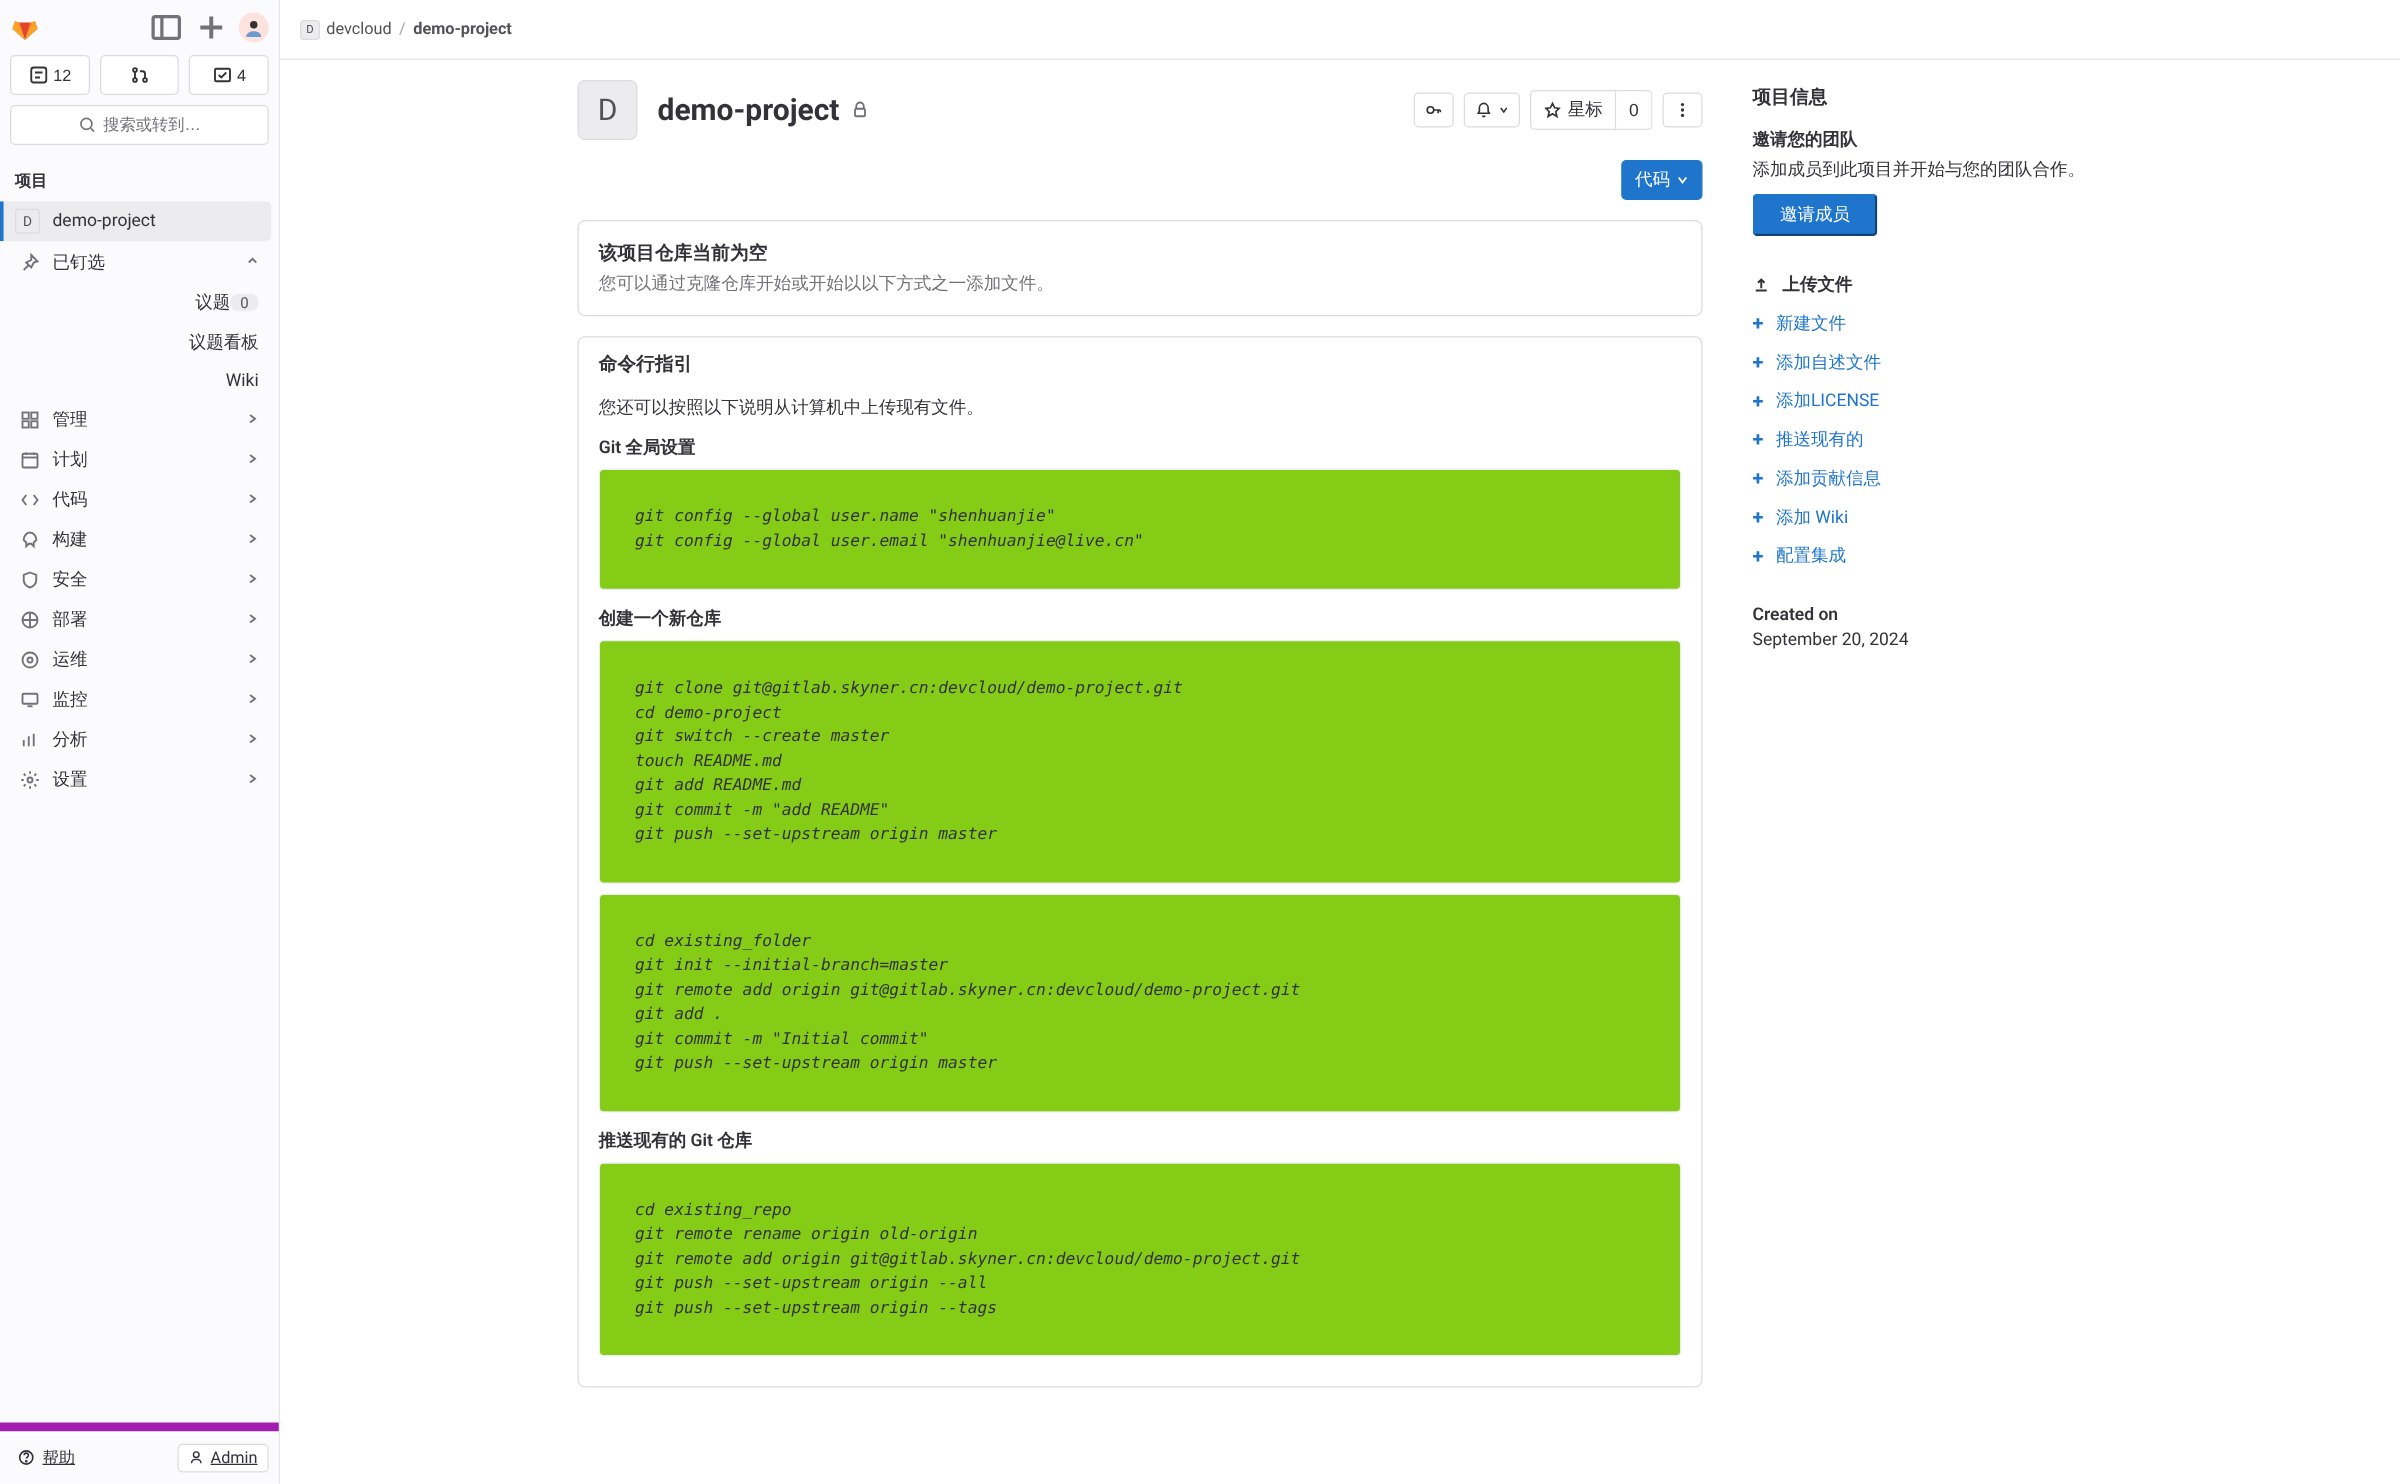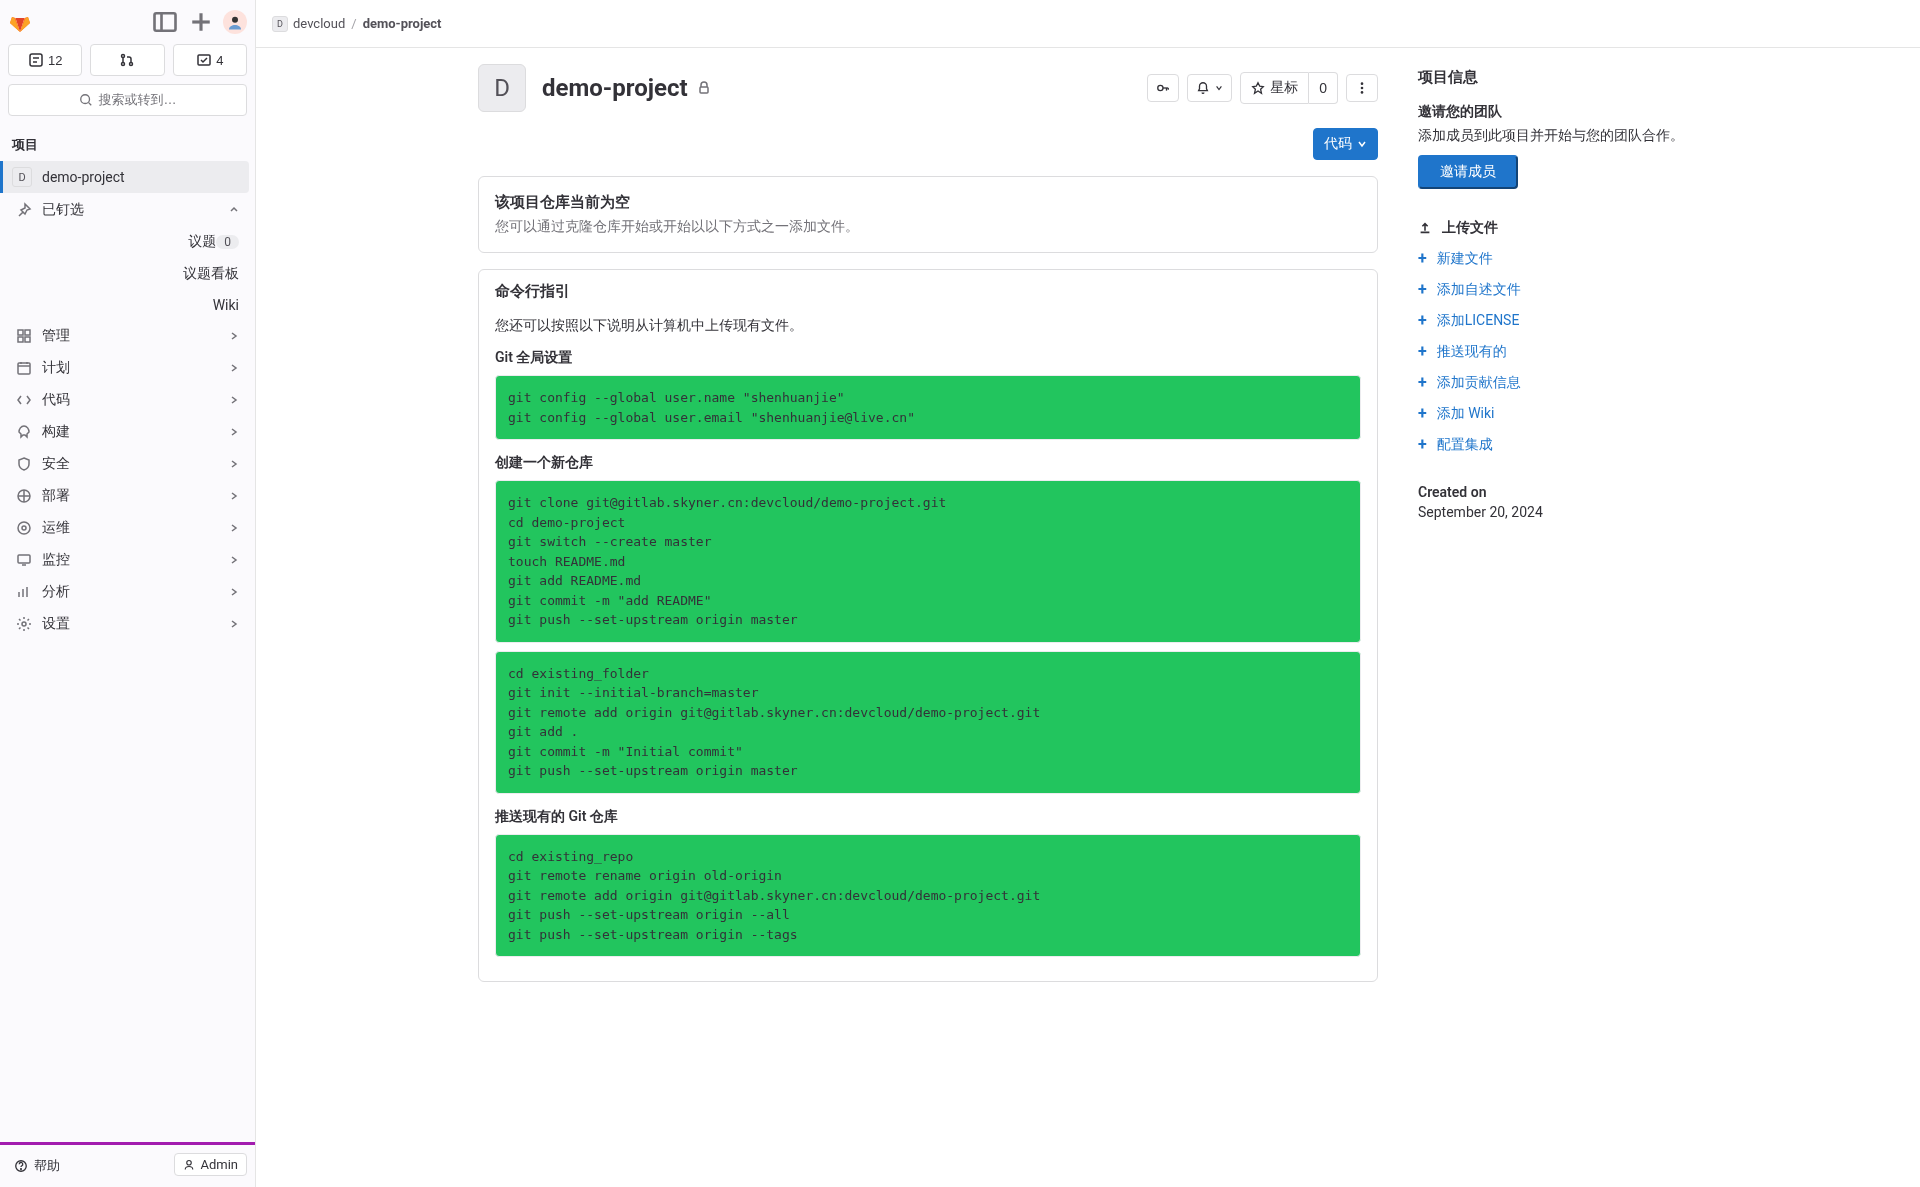--- a/index.html
+++ b/index.html
@@ -1,21 +1,21 @@
 <!DOCTYPE html>
 <html><head>
   <meta charset="utf-8">
   <style>
     * { box-sizing: border-box; margin: 0; padding: 0; }
     body { font-family: -apple-system, BlinkMacSystemFont, "Segoe UI", Roboto, sans-serif; font-size: 14px; color: #333238; background: #fff; }
     
     .layout { display: flex; height: 100vh; }
     
     
-    .sidebar { width: 256px; background: #fbfafd; border-right: 1px solid #e5e5e5; display: flex; flex-direction: column; flex-shrink: 0; }
+    .sidebar { width: 224px; background: #fbfafd; border-right: 1px solid #e5e5e5; display: flex; flex-direction: column; flex-shrink: 0; }
     .sidebar-top { padding: 8px; display: flex; align-items: center; justify-content: space-between; }
     .logo { width: 24px; height: 24px; display: flex; align-items: center; justify-content: center; }
     .logo svg { width: 24px; height: 24px; }
     .sidebar-top-right { display: flex; gap: 8px; align-items: center; }
     .icon-btn { width: 28px; height: 28px; border: none; background: transparent; border-radius: 4px; cursor: pointer; display: flex; align-items: center; justify-content: center; color: #737278; }
     .avatar { width: 24px; height: 24px; border-radius: 50%; background: #fde2dd; display: flex; align-items: center; justify-content: center; overflow: hidden; }
     .avatar svg { width: 18px; height: 18px; }
     
     .stat-row { display: flex; gap: 8px; padding: 0 8px 8px; }
     .stat-btn { flex: 1; height: 32px; border: 1px solid #dcdcde; border-radius: 4px; background: #fff; display: flex; align-items: center; justify-content: center; gap: 4px; cursor: pointer; font-size: 13px; color: #333238; }
@@ -31,21 +31,21 @@
     
     .nav-list { flex: 1; overflow-y: auto; padding: 0 6px; }
     .nav-item { display: flex; align-items: center; gap: 10px; padding: 7px 10px; border-radius: 4px; cursor: pointer; color: #333238; }
     .nav-icon { width: 16px; height: 16px; color: #737278; flex-shrink: 0; display: flex; align-items: center; justify-content: center; }
     .nav-icon svg { width: 16px; height: 16px; }
     .nav-label { flex: 1; }
     .nav-chevron { color: #737278; }
     .nav-subitem { padding-left: 36px; display: flex; align-items: center; justify-content: flex-end; padding-top: 7px; padding-bottom: 7px; padding-right: 10px; cursor: pointer; border-radius: 4px; }
     .badge-count { background: #ececef; color: #535158; border-radius: 10px; padding: 0 8px; font-size: 12px; min-width: 20px; text-align: center; }
     
-    .sidebar-footer { border-top: 3px solid #a21caf; padding: 8px; display: flex; justify-content: space-between; align-items: flex-start; }
+    .sidebar-footer { border-top: 7px solid #a21caf; padding: 8px; display: flex; justify-content: space-between; align-items: center; text-decoration: underline; }
     .footer-link { display: flex; align-items: center; gap: 6px; color: #333238; font-size: 13px; padding: 4px 6px; cursor: pointer; border-radius: 4px; }
     .admin-badge { border: 1px solid #dcdcde; border-radius: 4px; padding: 3px 8px; display: flex; align-items: center; gap: 5px; font-size: 13px; background: #fff; cursor: pointer; }
     
     
     .main { flex: 1; overflow-y: auto; display: flex; flex-direction: column; }
     .crumbs { height: 48px; border-bottom: 1px solid #e5e5e5; display: flex; align-items: center; padding: 0 16px; gap: 6px; font-size: 13px; }
     .crumb-link { color: #535158; text-decoration: none; cursor: pointer; display: flex; align-items: center; gap: 5px; }
     .crumb-sep { color: #a4a3a8; }
     .crumb-icon { width: 16px; height: 16px; border-radius: 3px; background: #ececef; border: 1px solid #dcdcde; display: flex; align-items: center; justify-content: center; font-size: 9px; }
     
@@ -71,21 +71,21 @@
     
     .card { border: 1px solid #dcdcde; border-radius: 6px; margin-bottom: 16px; }
     .card-header { padding: 16px; }
     .card-header h3 { font-size: 15px; font-weight: 600; margin-bottom: 6px; }
     .card-header p { color: #737278; font-size: 14px; }
     .card-section-title { padding: 12px 16px 0; font-size: 15px; font-weight: 600; }
     .card-body { padding: 16px; }
     .card-body p { margin-bottom: 12px; color: #333238; }
     .card-body h4 { font-size: 14px; font-weight: 600; margin-top: 14px; margin-bottom: 8px; }
     .card-body h4:first-child { margin-top: 0; }
-    pre { background: #22c55e; border: 1px solid #ececef; border-radius: 4px; padding: 12px; font-family: Menlo, Monaco, Consolas, monospace; font-size: 13px; line-height: 1.5; overflow-x: auto; white-space: pre; margin-bottom: 8px; color: #333238; }
+    pre { background: #84cc16; border: 1px solid #ececef; border-radius: 4px; padding: 28px; font-family: Menlo, Monaco, Consolas, monospace; font-size: 13px; line-height: 1.5; overflow-x: auto; white-space: pre; margin-bottom: 8px; color: #333238; font-style: italic; }
     
     .side-section-title { font-size: 15px; font-weight: 700; margin-bottom: 16px; margin-top: 4px; }
     .side-sub-title { font-size: 14px; font-weight: 600; margin-bottom: 6px; }
     .side-text { font-size: 14px; color: #333238; margin-bottom: 10px; }
     .side-block { margin-bottom: 24px; }
     .side-link-list { list-style: none; }
     .side-link-list li { display: flex; align-items: center; gap: 10px; padding: 6px 0; cursor: pointer; color: #1f75cb; font-size: 14px; }
     .upload-hdr { display: flex; align-items: center; gap: 10px; color: #333238; font-weight: 600; padding: 6px 0; }
     .meta-label { font-weight: 600; margin-bottom: 4px; }
     

